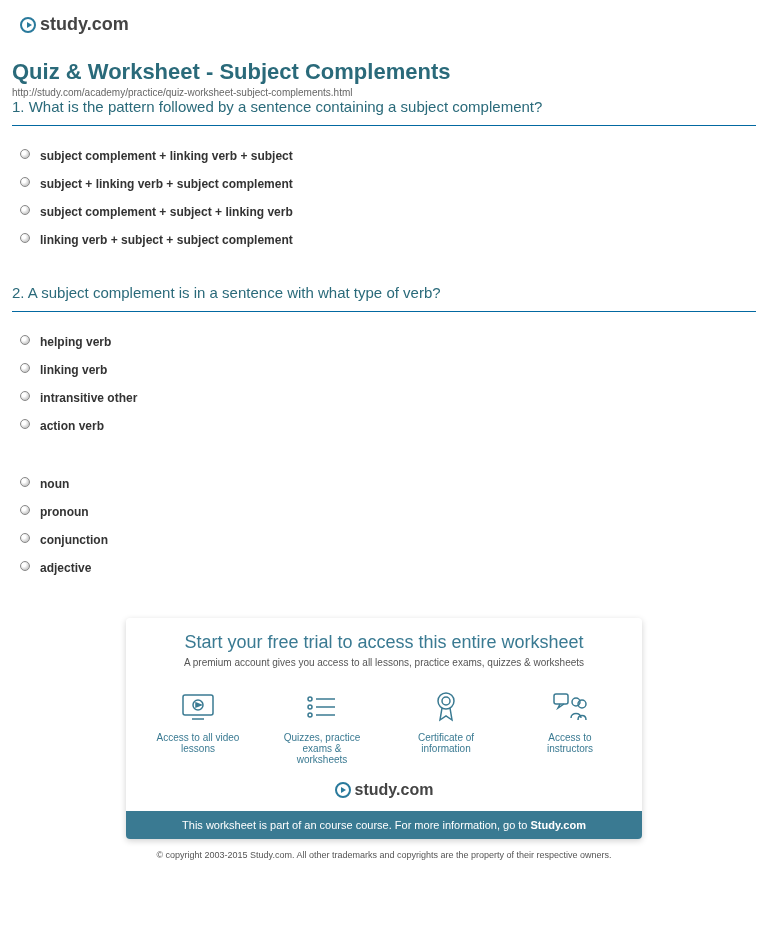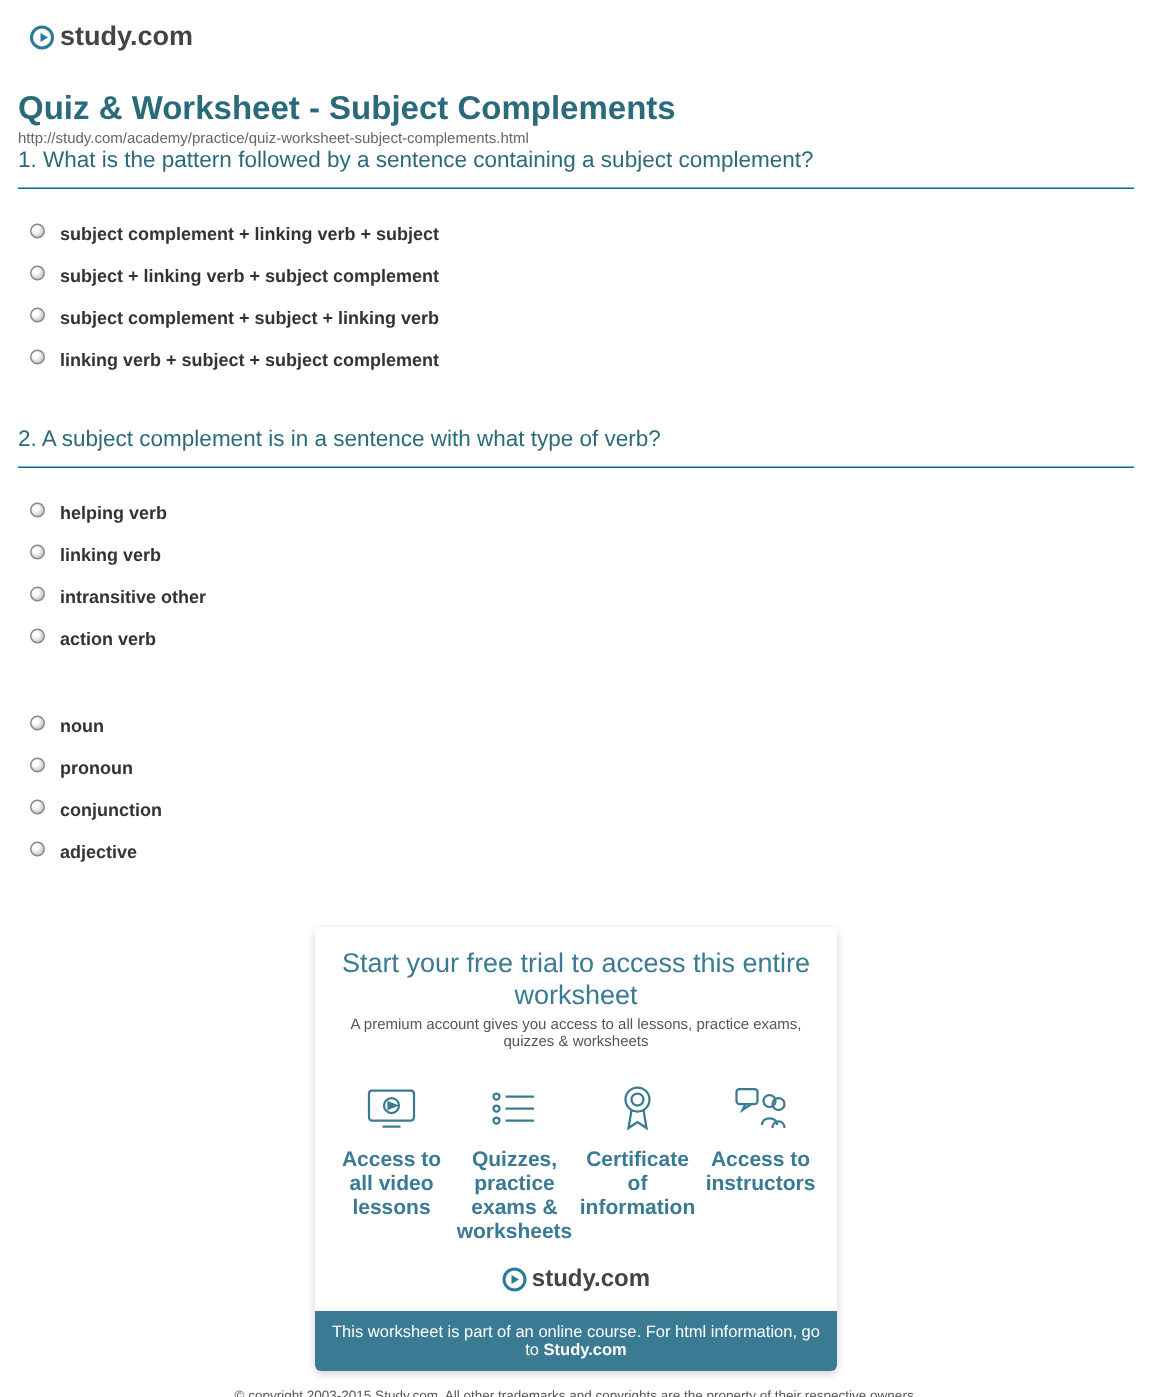--- a/index.html
+++ b/index.html
@@ -65,21 +65,21 @@
     border-radius: 50%;
     background: radial-gradient(circle at 35% 35%, #fff 25%, #ccc 70%);
     flex-shrink: 0;
   }
   .option-label {
     font-size: 12px;
     font-weight: bold;
     color: #333;
   }
   .promo-card {
-    width: 348px;
+    width: 516px;
     margin: 36px auto 0 auto;
     background: #fff;
     border-radius: 4px;
     box-shadow: 0 2px 6px rgba(0,0,0,0.18);
     overflow: hidden;
   }
   .promo-head {
     text-align: center;
     padding: 14px 16px 8px 16px;
   }
@@ -95,22 +95,21 @@
   }
   .features {
     display: flex;
     justify-content: space-around;
     padding: 14px 10px 10px 10px;
   }
   .feature {
     width: 90px;
     text-align: center;
     color: #3a7a92;
-    font-size: 14px;
-    font-weight: bold;
+    font-size: 10px;
   }
   .feature-icon {
     height: 34px;
     display: flex;
     align-items: center;
     justify-content: center;
     margin-bottom: 8px;
   }
   .promo-logo {
     display: flex;
@@ -264,21 +263,21 @@
             </svg>
       </div>
       <div>Access to instructors</div>
     </div>
   </div>
   <div class="promo-logo">
     <span class="logo-play"></span>
     <span class="logo-text" style="font-size:16px">study.com</span>
   </div>
   <div class="promo-banner">
-    <span>This worksheet is part of an online course. For html information, go to </span><b>Study.com</b>
+    <span>This worksheet is part of an course course. For more information, go to </span><b>Study.com</b>
   </div>
 </div>
 
 <div class="copyright">
   <div>© copyright 2003-2015 Study.com. All other trademarks and copyrights are the property of their respective owners.</div>
 
 </div>
 
 </div>
 

